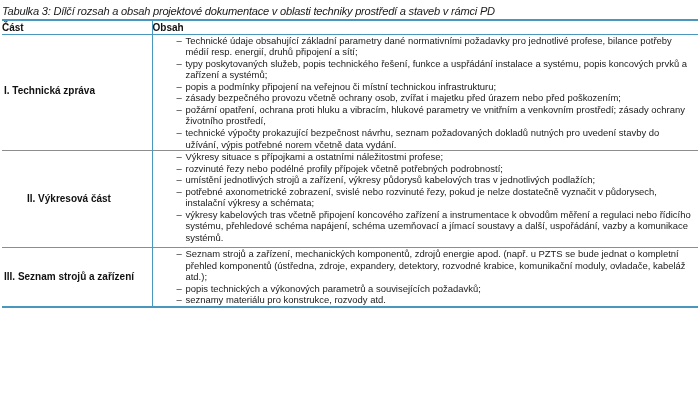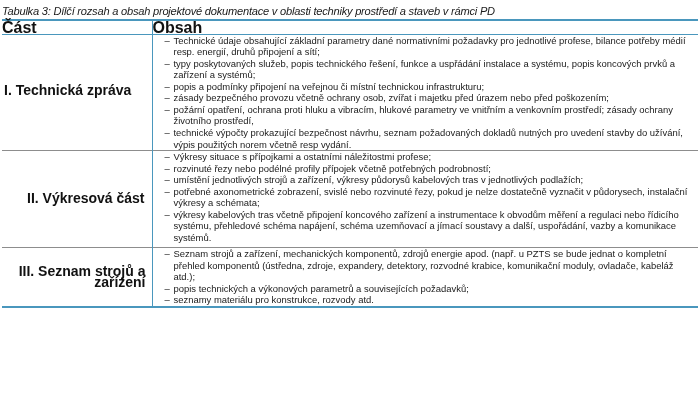--- a/index.html
+++ b/index.html
@@ -47,21 +47,21 @@
   .tbl col.c-content { width: 546px; }
 
   .tbl th, .tbl td {
     vertical-align: top;
     text-align: left;
     padding: 0;
   }
 
   
   thead th {
-    font-size: 16px;
+    font-size: 10px;
     font-weight: bold;
     line-height: 13px;
     padding: 6px 6px 6px 2px;
     border-bottom: 1.4px solid #4a97bd;
     color: #111;
   }
   thead th.col-content {
     border-left: 1.2px solid #4a97bd;
   }
 
@@ -69,28 +69,28 @@
   tbody td {
     font-size: 9.45px;
     line-height: 11.55px;
     padding-top: 7px;
     padding-bottom: 7px;
   }
   tbody tr + tr td { border-top: 1px solid #8d8d8d; }
 
   td.col-part {
     font-weight: bold;
-    font-size: 14px;
+    font-size: 10px;
     padding-left: 2px;
     padding-right: 6px;
     color: #111;
   }
   td.col-content {
     border-left: 1.2px solid #4a97bd;
-    padding-left: 12px;
+    padding-left: 24px;
     padding-right: 6px;
   }
 
   
   .part-inner {
     display: flex;
     align-items: center;
     min-height: 100%;
   }
   tr.row-tall td.col-part .part-inner { min-height: 112px; }
@@ -142,21 +142,21 @@
         <td class="col-part">
           <span class="part-inner">I. Technická zpráva</span>
         </td>
         <td class="col-content">
           <ul class="items">
             <li>Technické údaje obsahující základní parametry dané normativními požadavky pro jednotlivé profese, bilance potřeby médií resp. energií, druhů připojení a sítí;</li>
             <li>typy poskytovaných služeb, popis technického řešení, funkce a uspřádání instalace a systému, popis koncových prvků a zařízení a systémů;</li>
             <li>popis a podmínky připojení na veřejnou či místní technickou infrastrukturu;</li>
             <li>zásady bezpečného provozu včetně ochrany osob, zvířat i majetku před úrazem nebo před poškozením;</li>
             <li>požární opatření, ochrana proti hluku a vibracím, hlukové parametry ve vnitřním a venkovním prostředí; zásady ochrany životního prostředí,</li>
-            <li>technické výpočty prokazující bezpečnost návrhu, seznam požadovaných dokladů nutných pro uvedení stavby do užívání, výpis použitých norem včetně resp vydání.</li>
+            <li>technické výpočty prokazující bezpečnost návrhu, seznam požadovaných dokladů nutných pro uvedení stavby do užívání, výpis potřebné norem včetně data vydání.</li>
           </ul>
         </td>
       </tr>
 
       <tr class="row-mid">
         <td class="col-part">
           <span class="part-inner">II. Výkresová část</span>
         </td>
         <td class="col-content">
           <ul class="items">

